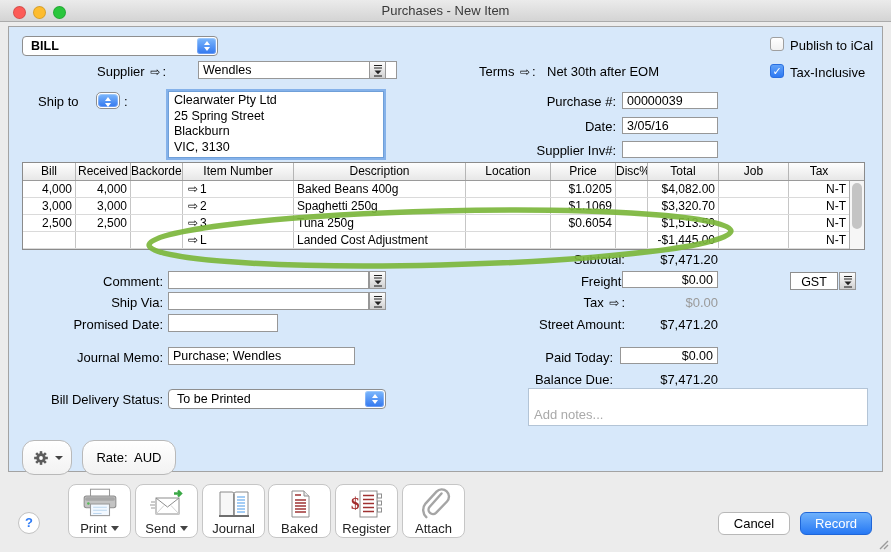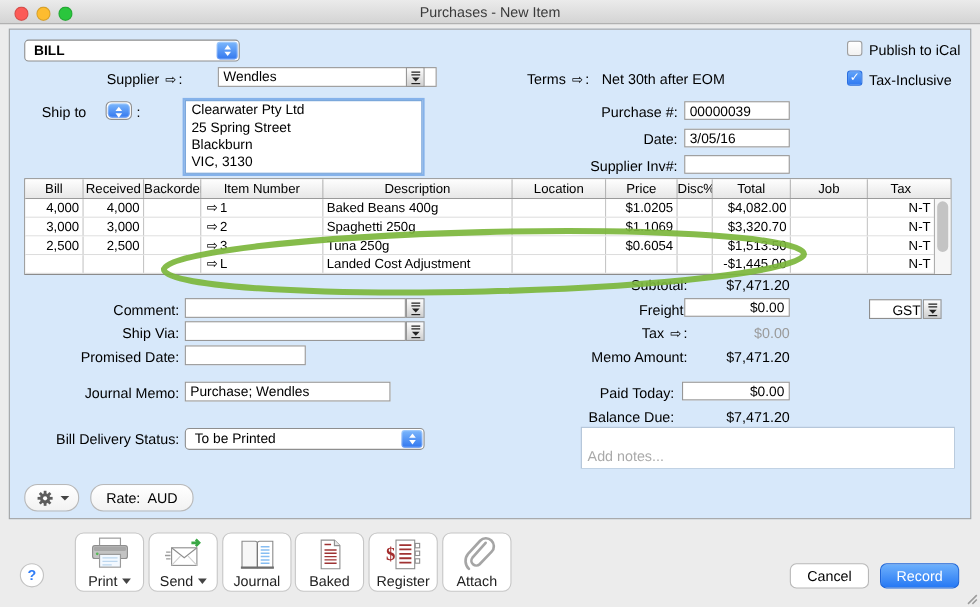--- a/index.html
+++ b/index.html
@@ -40,21 +40,21 @@
   .td.c0,.td.c1,.td.c2,.td.c6,.td.c7,.td.c8{text-align:right}
   .td.c10{text-align:right}
   .vscroll{position:absolute;right:0;top:18px;bottom:0;width:15px;background:#f6f6f6;border-left:1px solid #aeaeae}
   .vthumb{position:absolute;left:2px;top:2px;width:10px;height:46px;border-radius:6px;background:#c4c4c4}
   
   .address{position:absolute;left:168px;top:91px;width:216px;height:67px;background:#fff;border:1px solid #6f9fd8;box-shadow:0 0 0 2px #85b2ea;font-size:12.5px;line-height:15.5px;padding:1px 5px;white-space:pre-line}
   
   .notes{position:absolute;left:528px;top:388px;width:340px;height:38px;border:1px solid #b3c4d6;background:#fff;font-size:13px;color:#333;padding:18px 5px;resize:none;font-family:inherit}
   .notes::placeholder{color:#a9a9a9}
   
-  .pill{position:absolute;height:25px;background:linear-gradient(#ffffff,#f2f2f2);border:1px solid #b9b9b9;border-radius:12px;display:flex;align-items:center;justify-content:center;font-size:13px;color:#000;white-space:pre}
+  .pill{position:absolute;height:35px;background:linear-gradient(#ffffff,#f2f2f2);border:1px solid #b9b9b9;border-radius:12px;display:flex;align-items:center;justify-content:center;font-size:13px;color:#000;white-space:pre}
   .caret{width:0;height:0;border-left:4px solid transparent;border-right:4px solid transparent;border-top:5px solid #444}
   
   .toolbtn{position:absolute;top:484px;width:63px;height:54px;background:#fff;border:1px solid #c6c6c6;border-radius:8px;display:flex;flex-direction:column;align-items:center;justify-content:flex-start;padding-top:3px}
   .toolbtn .tlabel{font-size:13px;color:#222;margin-top:1px;display:flex;align-items:center;gap:4px}
   .helpbtn{position:absolute;left:18px;top:512px;width:22px;height:22px;border-radius:50%;background:#fff;border:1px solid #c2c2c2;text-align:center;font-size:13px;font-weight:bold;color:#2f7cf6;line-height:20px}
   .btn{position:absolute;top:512px;height:23px;border-radius:6px;font-size:13px;text-align:center;line-height:21px}
   .btn.cancel{left:718px;width:72px;background:#fff;border:1px solid #b8b8b8;color:#000}
   .btn.record{left:800px;width:72px;background:linear-gradient(#6eb1fc,#2678f4);border:1px solid #1f66d8;color:#fff}
   .grip{position:absolute;right:2px;bottom:2px}
   
@@ -190,35 +190,35 @@
     <div class="vscroll">
         <div class="vthumb"></div>
       </div>
   </div>
 
   <div class="lbl r" style="left:450px;top:252px;width:175px">Subtotal:</div>
   <div class="lbl r" style="left:570px;top:252px;width:148px">$7,471.20</div>
 
   <div class="lbl r" style="left:450px;top:274px;width:175px">Freight:</div>
   <input class="inp money" style="left: 622px; top: 271px; width: 96px; height: 17px;" value="$0.00">
-  <div class="popupbox" style="left:790px;top:272px;width:48px;height:18px;border-radius:0;text-align:right">
+  <div class="popupbox" style="left:790px;top:272px;width:48px;height:18px;border-radius:0;text-align:center">
     <span style="position:absolute;left:0;right:0;top:2px">GST</span>
   </div>
   <div class="combo" style="left:839px;top:272px">
     <svg width="10" height="13" viewBox="0 0 10 13">
         <path d="M1 1.5h8M1 4h8" stroke="#222" stroke-width="1.1" fill="none"></path>
         <path d="M1.5 6.5h7L5 10.2z" fill="#222"></path>
         <path d="M1 12h8" stroke="#222" stroke-width="1.1" fill="none"></path>
       </svg>
   </div>
 
   <div class="lbl r" style="left:450px;top:295px;width:175px"><span>Tax</span> <span class="detail-arrow">⇨</span><span>:</span></div>
   <div class="lbl r muted" style="left:570px;top:295px;width:148px">$0.00</div>
 
-  <div class="lbl r" style="left:450px;top:317px;width:175px">Memo Amount:</div>
+  <div class="lbl r" style="left:450px;top:317px;width:175px">Street Amount:</div>
   <div class="lbl r" style="left:570px;top:317px;width:148px">$7,471.20</div>
 
   <div class="lbl r" style="left:20px;top:274px;width:143px">Comment:</div>
   <input class="inp" style="left: 168px; top: 271px; width: 201px;">
   <div class="combo" style="left:369px;top:271px">
     <svg width="10" height="13" viewBox="0 0 10 13">
         <path d="M1 1.5h8M1 4h8" stroke="#222" stroke-width="1.1" fill="none"></path>
         <path d="M1.5 6.5h7L5 10.2z" fill="#222"></path>
         <path d="M1 12h8" stroke="#222" stroke-width="1.1" fill="none"></path>
       </svg>

